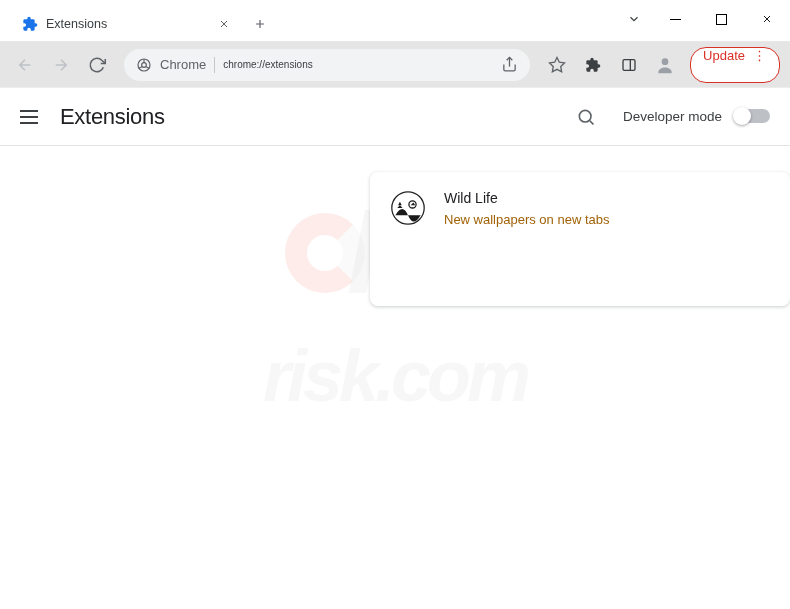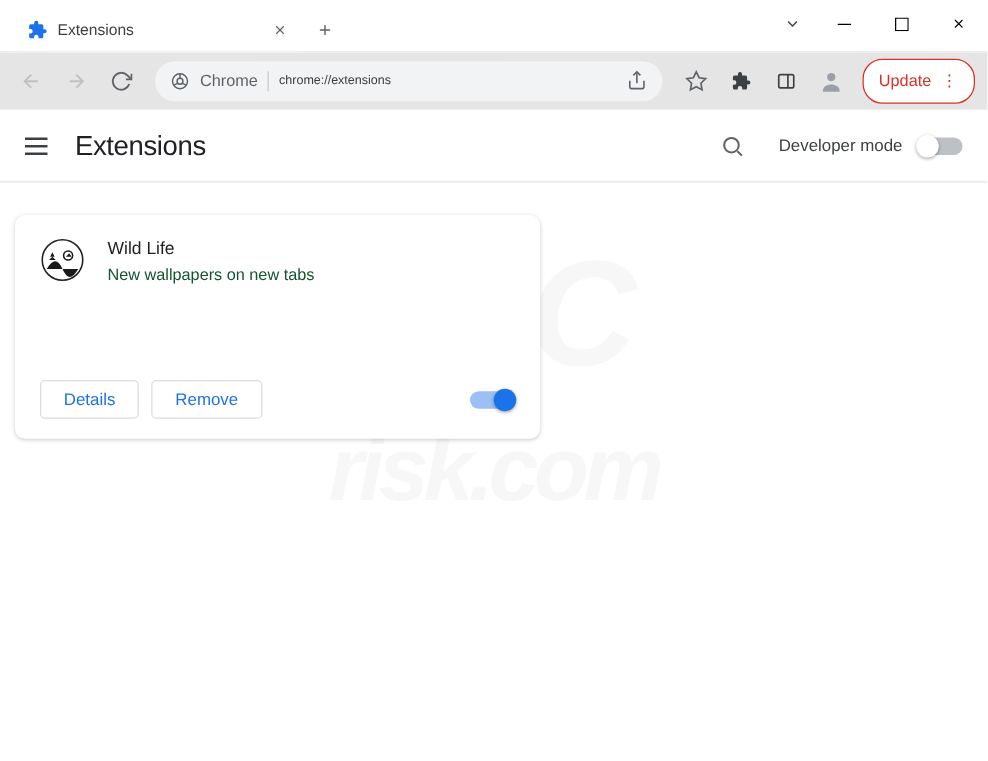--- a/index.html
+++ b/index.html
@@ -116,21 +116,20 @@
 .omnibox .share { color: #5f6368; }
 .update-btn {
   border: 1px solid #d93025;
   color: #d93025;
   background: #fff;
   border-radius: 16px;
   height: 36px;
   padding: 0 12px;
   font-size: 13px;
   display: flex;
-  align-items: center;
   gap: 8px;
   cursor: pointer;
   margin-left: 4px;
 }
 .update-btn .dots { letter-spacing: 1px; }
 
 .pagehdr {
   height: 58px;
   display: flex;
   align-items: center;
@@ -138,56 +137,55 @@
   border-bottom: 1px solid #e4e4e4;
   gap: 22px;
 }
 .hamburger {
   display: flex; flex-direction: column; gap: 4px;
   cursor: pointer;
 }
 .hamburger span { width: 18px; height: 2px; background: #3c4043; }
 .pagetitle { font-size: 22px; color: #202124; font-weight: 500; letter-spacing: -0.3px; }
 .pagehdr .spacer { flex: 1; }
-.devmode { display: flex; align-items: flex-end; gap: 12px; font-size: 13.5px; color: #3c4043; }
+.devmode { display: flex; align-items: flex-start; gap: 12px; font-size: 13.5px; color: #3c4043; }
 .switch {
   width: 36px; height: 14px; background: #bdc1c6; border-radius: 7px;
   position: relative; cursor: pointer;
 }
 .switch .knob {
   width: 18px; height: 18px; background: #fff; border-radius: 50%;
   position: absolute; top: -2px; left: -1px;
   box-shadow: 0 1px 3px rgba(0,0,0,0.35);
 }
 .switch.on { background: #9cc0f5; }
 .switch.on .knob { left: auto; right: -1px; background: #1a73e8; }
 
 .content {
-  display: flex; justify-content: flex-start;
+  display: flex; justify-content: flex-end;
   padding: 26px 0;
   position: relative;
   z-index: 1;
-  margin-left: 12px;
 }
 .card {
   width: 420px;
   background: #fff;
   border-radius: 8px;
   box-shadow: 0 1px 3px rgba(60,64,67,0.15), 0 1px 4px rgba(60,64,67,0.12);
   padding: 18px 20px 16px;
 }
 .card-top { display: flex; gap: 18px; min-height: 100px; }
 .ext-icon {
   width: 36px; height: 36px; flex-shrink: 0;
   border-radius: 50%;
   background: #fff;
   display: flex; align-items: center; justify-content: center;
 }
 .ext-name { font-size: 14px; color: #202124; margin-bottom: 6px; }
-.ext-desc { font-size: 13px; color: #14532d; }
+.ext-desc { font-size: 13px; color: #a16207; }
 .card-bottom {
   display: flex; align-items: center; gap: 10px; margin-top: 14px;
 }
 .card-btn {
   border: 1px solid #dadce0;
   background: #fff;
   color: #1a73e8;
   font-size: 13.5px;
   padding: 7px 18px;
   border-radius: 4px;
@@ -343,22 +341,14 @@
           <path d="M11 28 L 11 13 L 9 17 L 13 17 L 11 13 M 11 17 L 8 20 L 14 20 L 11 17" fill="#1a1a1a"></path>
           <circle cx="25" cy="16" r="4" fill="none" stroke="#1a1a1a" stroke-width="1.4"></circle>
           <path d="M23 17 L 26 14 L 28 17" fill="#1a1a1a"></path>
         </svg>
       </div>
       <div>
         <div class="ext-name">Wild Life</div>
         <div class="ext-desc">New wallpapers on new tabs</div>
       </div>
     </div>
-    <div class="card-bottom">
-      <button class="card-btn">Details</button>
-      <button class="card-btn">Remove</button>
-      <div class="spacer"></div>
-      <div class="switch on">
-          <div class="knob"></div>
-        </div>
-    </div>
   </div>
 </div>
 
 </body></html>

